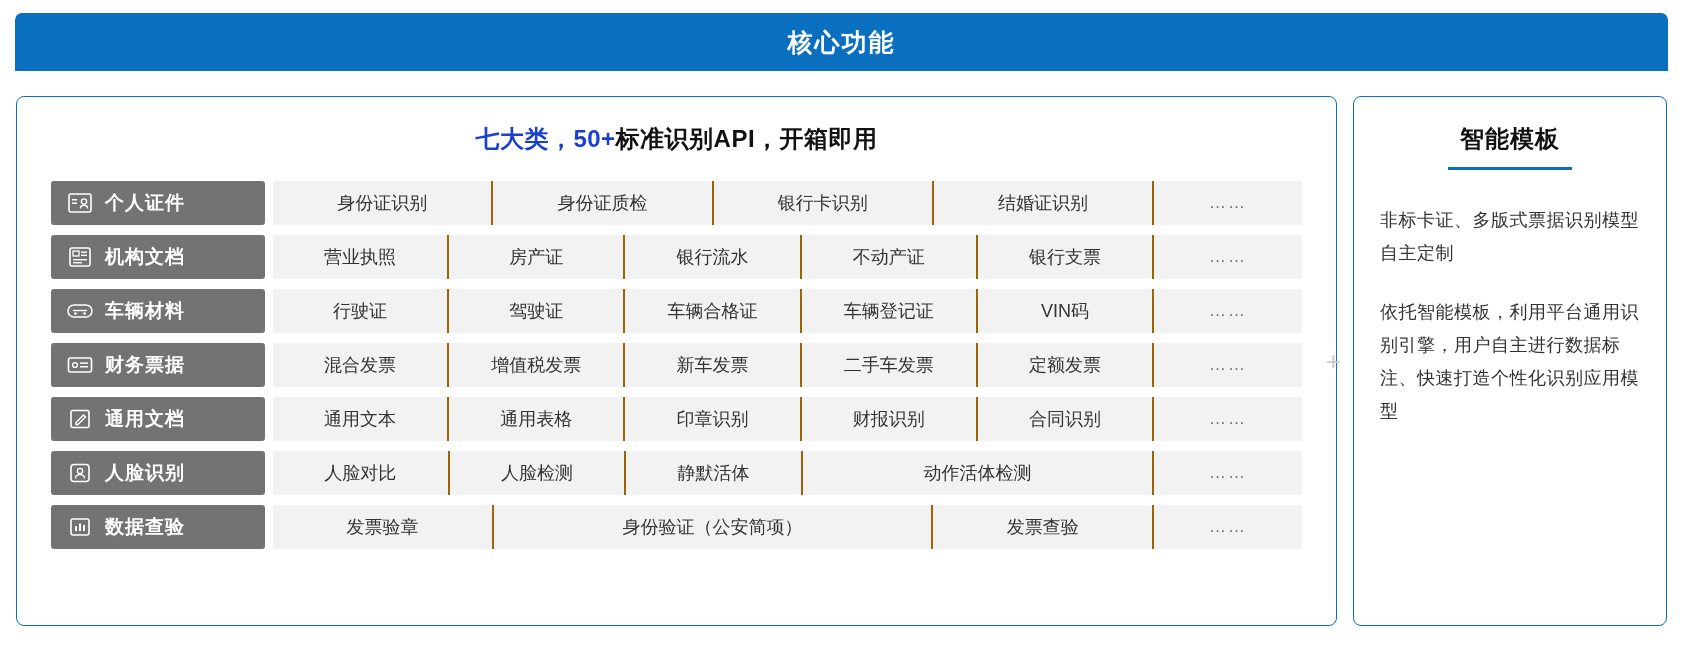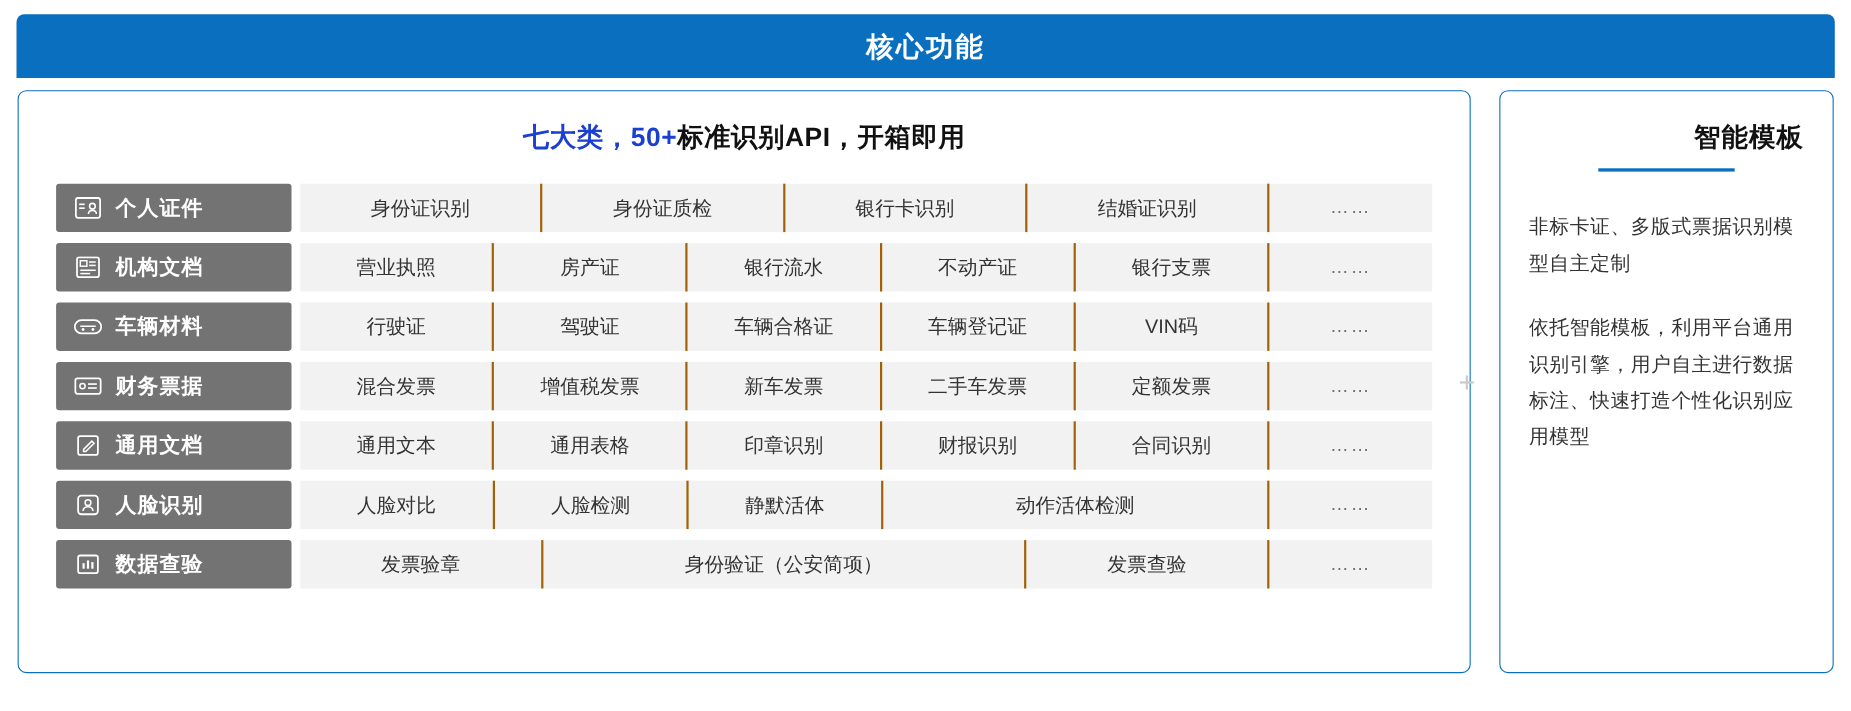--- a/index.html
+++ b/index.html
@@ -35,22 +35,22 @@
   .header-title {
     color: #ffffff;
     font-size: 25px;
     font-weight: bold;
     letter-spacing: 2px;
   }
 
   
   .body-row {
     display: flex;
-    gap: 26px;
-    margin-top: 12px;
+    gap: 16px;
+    margin-top: 26px;
     height: 530px;
   }
   .panel {
     border: 1.5px solid #0b6fc0;
     border-radius: 8px;
     background: #ffffff;
     box-sizing: border-box;
   }
   .panel-left {
     flex: 0 0 1321px;
@@ -147,21 +147,21 @@
     top: 50%;
     transform: translateY(-50%);
     color: #c9c9c9;
     font-size: 26px;
     line-height: 1;
     user-select: none;
   }
 
   
   .right-title {
-    text-align: right;
+    text-align: center;
     font-size: 24px;
     font-weight: bold;
     color: #111111;
     letter-spacing: 1px;
   }
   .right-underline {
     width: 124px;
     height: 3px;
     background: #0b6fc0;
     margin: 12px auto 0 auto;

